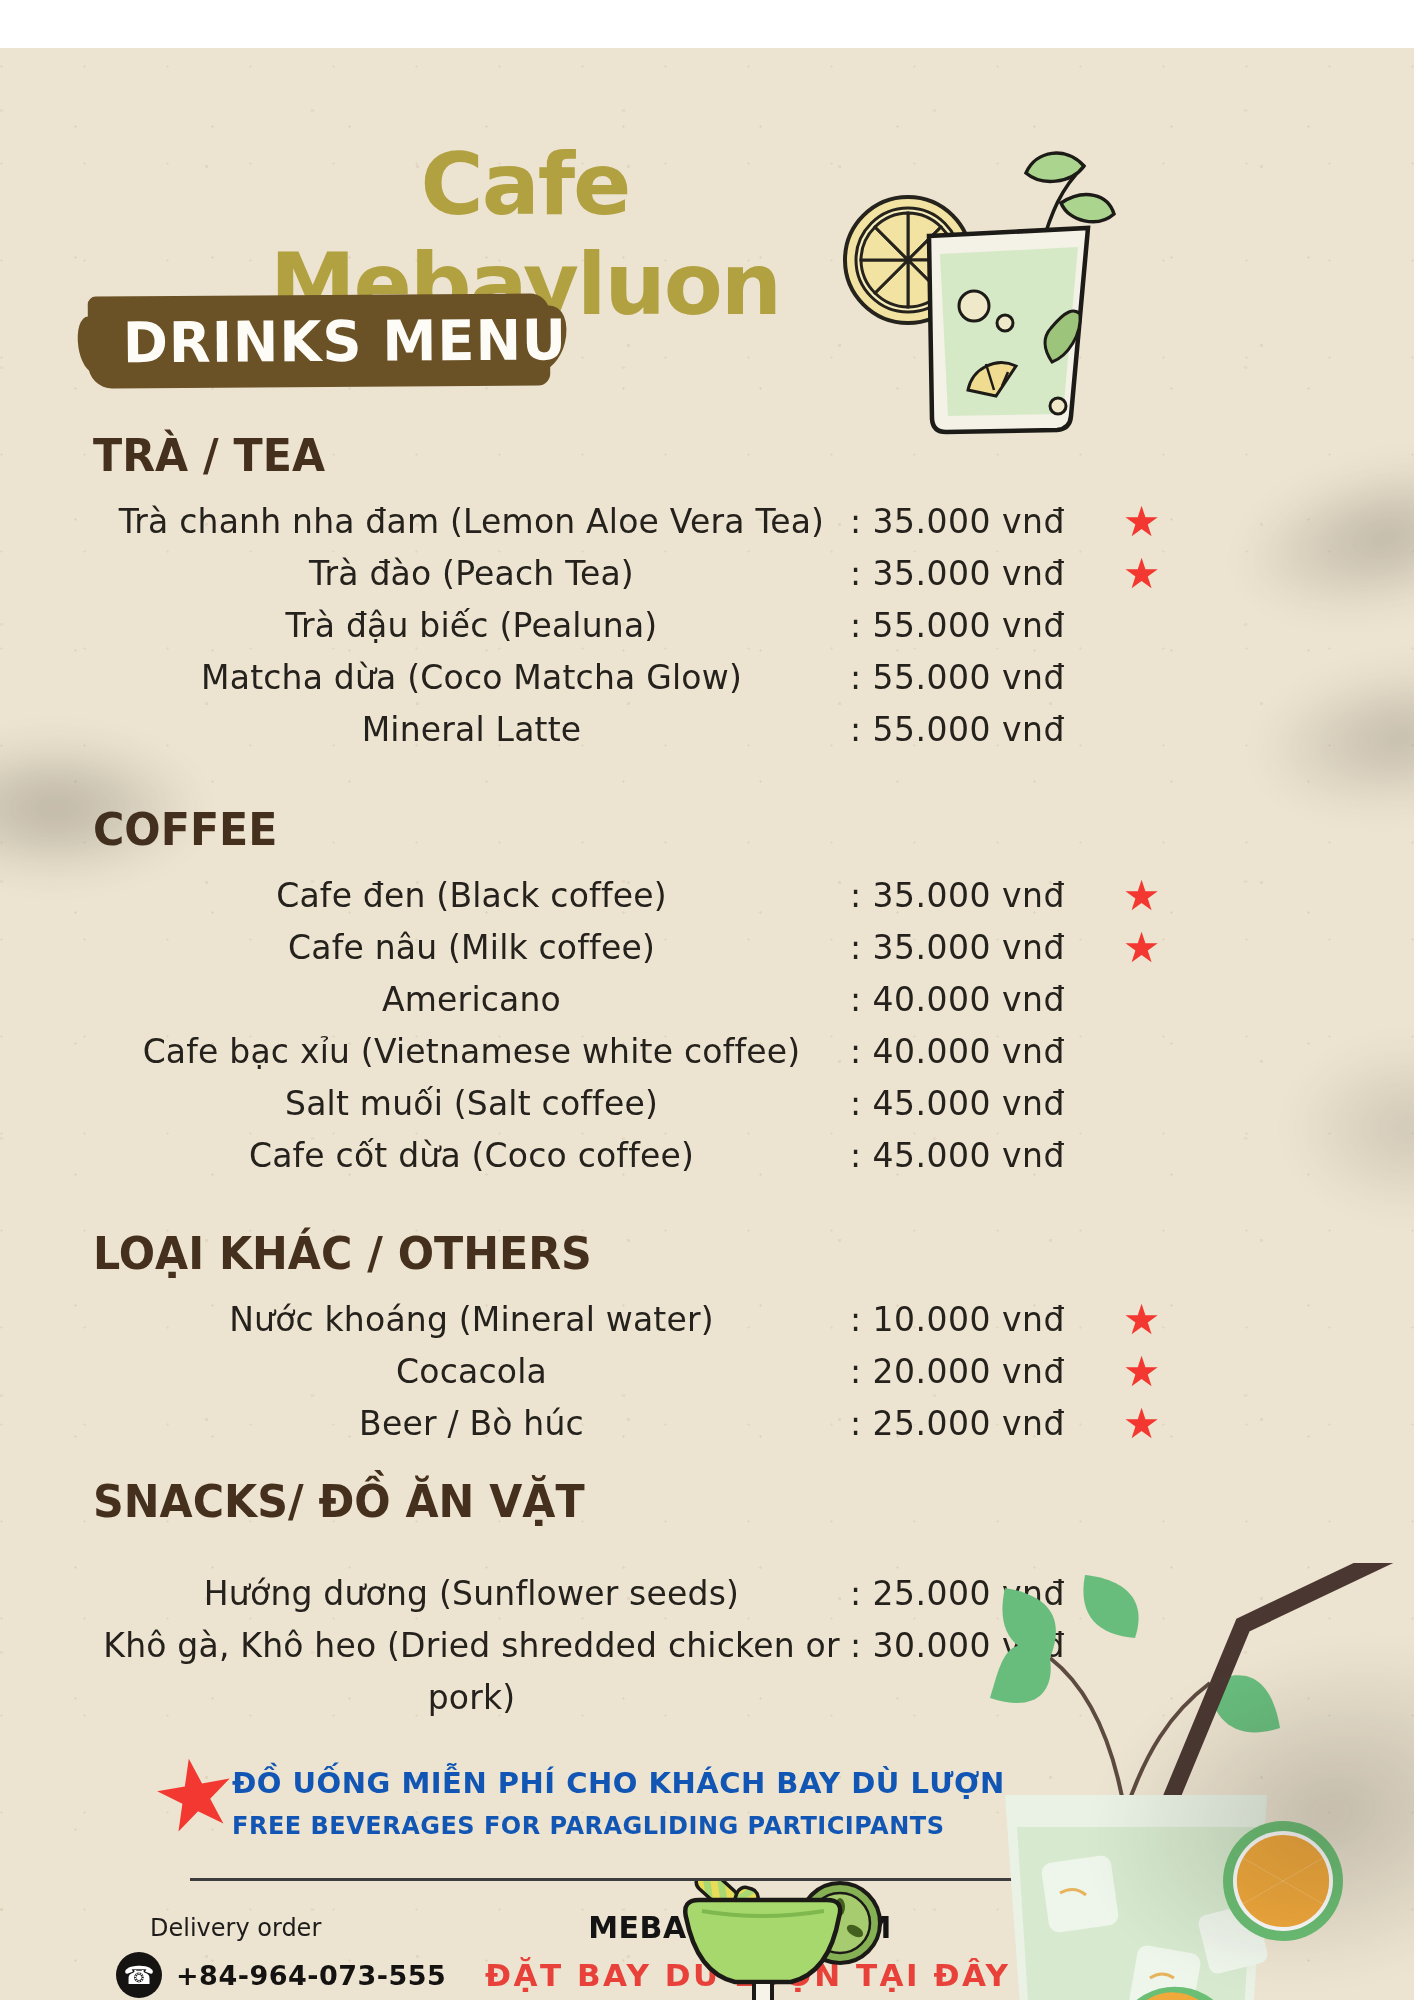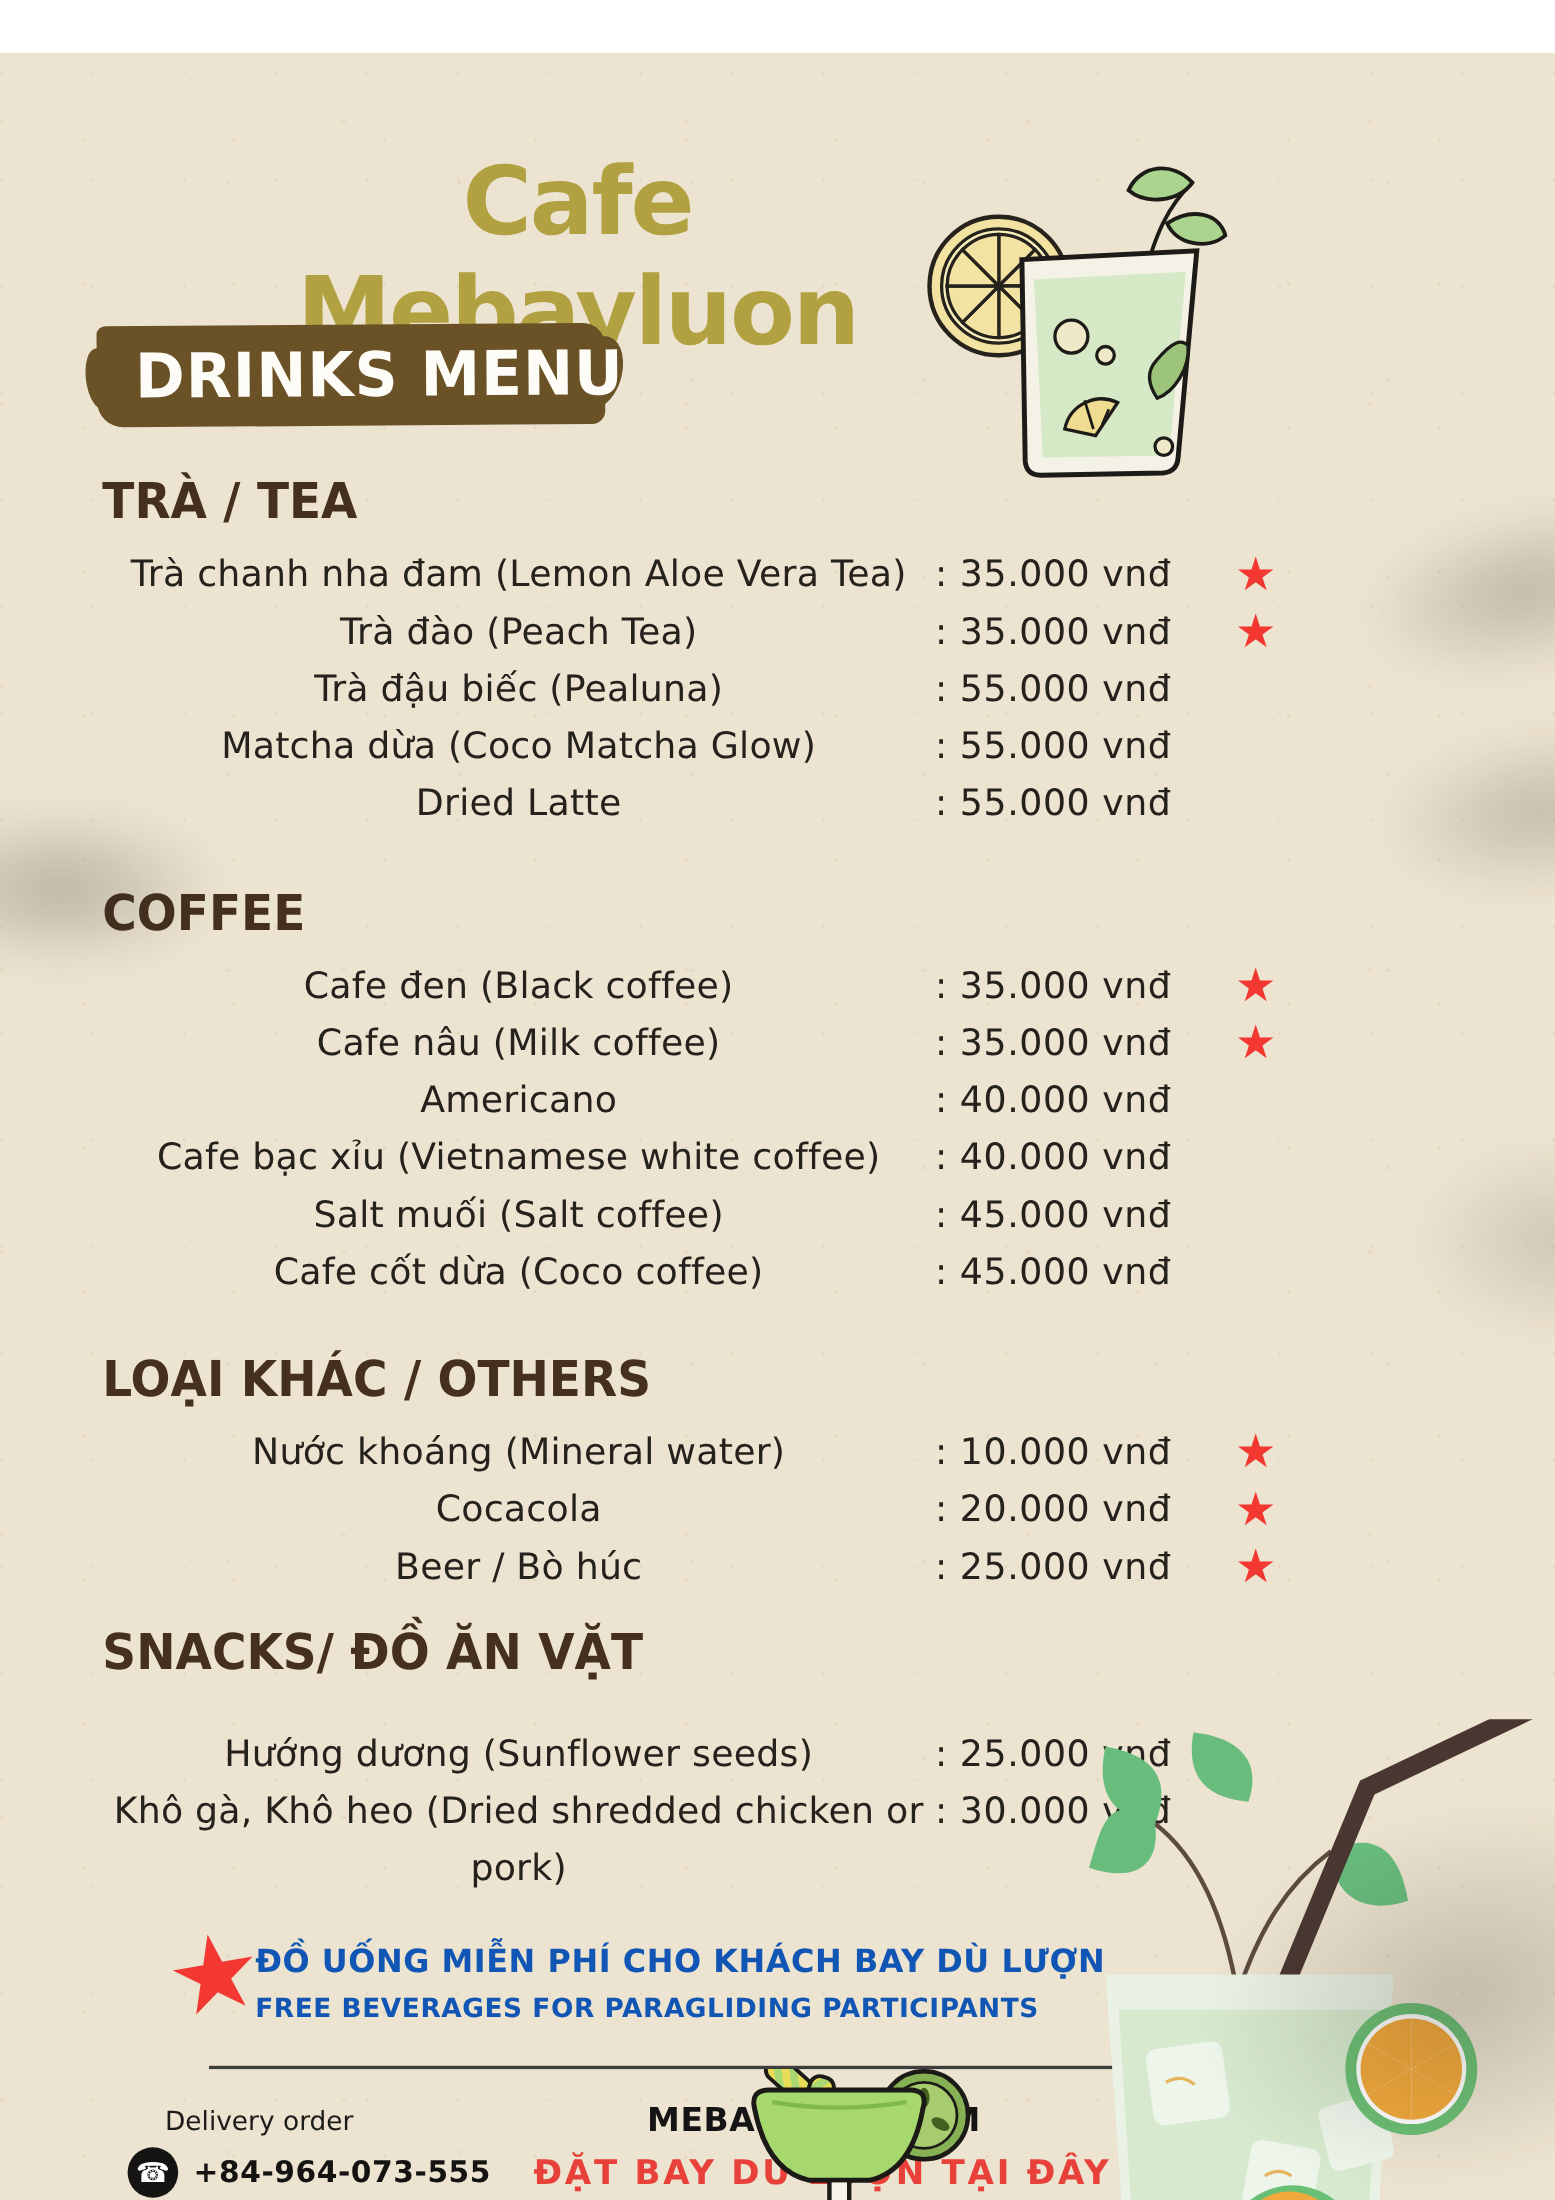--- a/index.html
+++ b/index.html
@@ -144,21 +144,21 @@
           <span class="lbl">Trà đậu biếc (Pealuna)</span>
           <span class="price">: 55.000 vnđ</span>
           <span class="star"></span>
         </div>
         <div class="row">
           <span class="lbl">Matcha dừa (Coco Matcha Glow)</span>
           <span class="price">: 55.000 vnđ</span>
           <span class="star"></span>
         </div>
         <div class="row">
-          <span class="lbl">Dried Latte</span>
+          <span class="lbl">Mineral Latte</span>
           <span class="price">: 55.000 vnđ</span>
           <span class="star"></span>
         </div>
       </section>
       <section class="menu-section sec-1">
         <h2 class="sec-heading">COFFEE</h2>
         <div class="row">
           <span class="lbl">Cafe đen (Black coffee)</span>
           <span class="price">: 35.000 vnđ</span>
           <span class="star">★</span>

